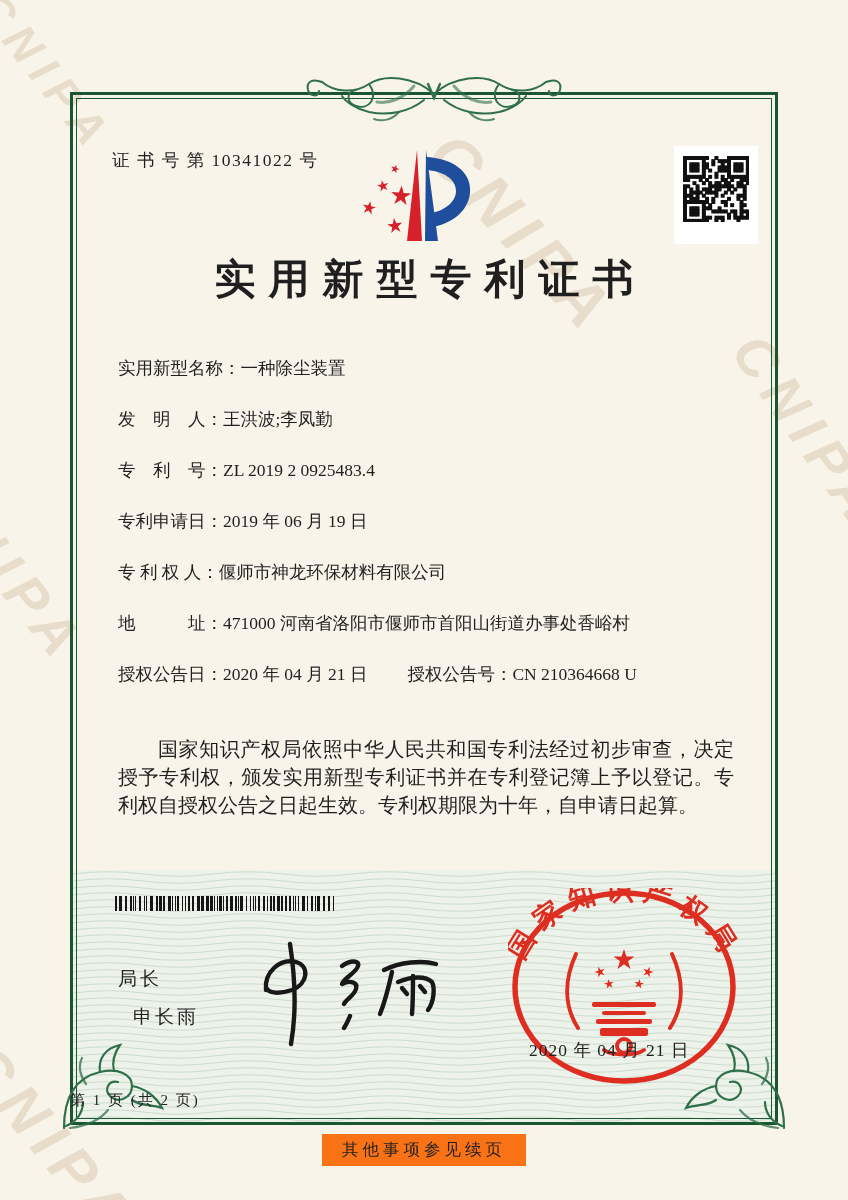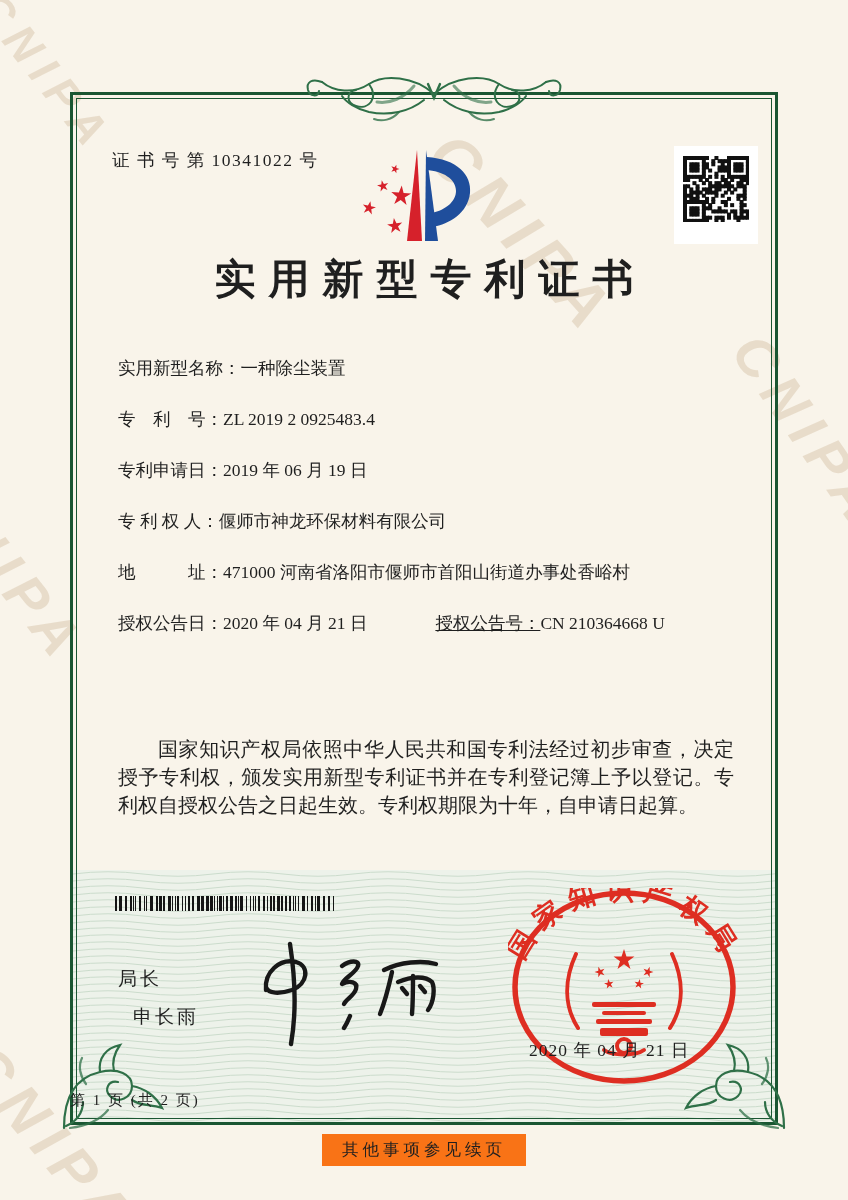--- a/index.html
+++ b/index.html
@@ -30,21 +30,21 @@
   .orn-br{left:682px;top:1040px;transform:scaleX(-1);}
   .cert-no{position:absolute;left:112px;top:148px;font-size:17.5px;letter-spacing:1.5px;z-index:3;}
   .logo{position:absolute;left:338px;top:138px;z-index:3;}
   .qr-box{position:absolute;left:674px;top:146px;width:84px;height:98px;background:#fff;z-index:3;}
   .qr-box svg{position:absolute;left:9px;top:10px;}
   .title{position:absolute;left:70px;top:252px;width:708px;text-align:center;
     font-size:41px;font-weight:bold;letter-spacing:13px;text-indent:13px;z-index:3;}
   .fields{position:absolute;left:118px;top:356px;width:640px;z-index:3;}
   .row{height:24px;margin-bottom:27px;font-size:17.5px;white-space:nowrap;}
   .row .lab{white-space:pre;}
-  .row .second{margin-left:68px;text-decoration:underline;}
+  .row .second{margin-left:40px;}
   .paras{position:absolute;left:118px;top:699px;width:616px;z-index:3;
     font-size:20px;line-height:28px;text-align:justify;margin-top:36px;}
   .paras p{text-indent:2em;}
   .barcode{position:absolute;left:115px;top:896px;z-index:3;}
   .chief-label{position:absolute;left:118px;top:966px;font-size:19px;letter-spacing:3px;
     font-family:"Liberation Sans","DejaVu Sans",sans-serif;z-index:3;}
   .chief-name{position:absolute;left:118px;top:1004px;font-size:19px;letter-spacing:3px;
     font-family:"Liberation Sans","DejaVu Sans",sans-serif;z-index:3;margin-left:15px;}
   .signature{position:absolute;left:250px;top:926px;z-index:4;}
   .seal{position:absolute;left:508px;top:888px;z-index:3;opacity:0.95;}
@@ -405,20 +405,21 @@
       <rect x="62.86" y="53.43" width="4" height="4" fill="#111"></rect>
       <rect x="62.86" y="56.57" width="4" height="4" fill="#111"></rect>
       <rect x="62.86" y="59.71" width="4" height="4" fill="#111"></rect>
     </svg>
 </div>
 
 <div class="title">实用新型专利证书</div>
 
 <div class="fields">
   <div class="row"><span class="lab">实用新型名称：</span><span class="val">一种除尘装置</span></div>
+  <div class="row"><span class="lab">发　明　人：</span><span class="val">王洪波;李凤勤</span></div>
   <div class="row"><span class="lab">专　利　号：</span><span class="val">ZL 2019 2 0925483.4</span></div>
   <div class="row"><span class="lab">专利申请日：</span><span class="val">2019 年 06 月 19 日</span></div>
   <div class="row"><span class="lab">专 利 权 人：</span><span class="val">偃师市神龙环保材料有限公司</span></div>
   <div class="row"><span class="lab">地　　　址：</span><span class="val">471000 河南省洛阳市偃师市首阳山街道办事处香峪村</span></div>
   <div class="row"><span class="lab">授权公告日：</span><span class="val">2020 年 04 月 21 日</span><span class="second lab">授权公告号：</span><span class="val">CN 210364668 U</span></div>
 </div>
 
 <div class="paras">
   <p>国家知识产权局依照中华人民共和国专利法经过初步审查，决定授予专利权，颁发实用新型专利证书并在专利登记簿上予以登记。专利权自授权公告之日起生效。专利权期限为十年，自申请日起算。</p>
 </div>

